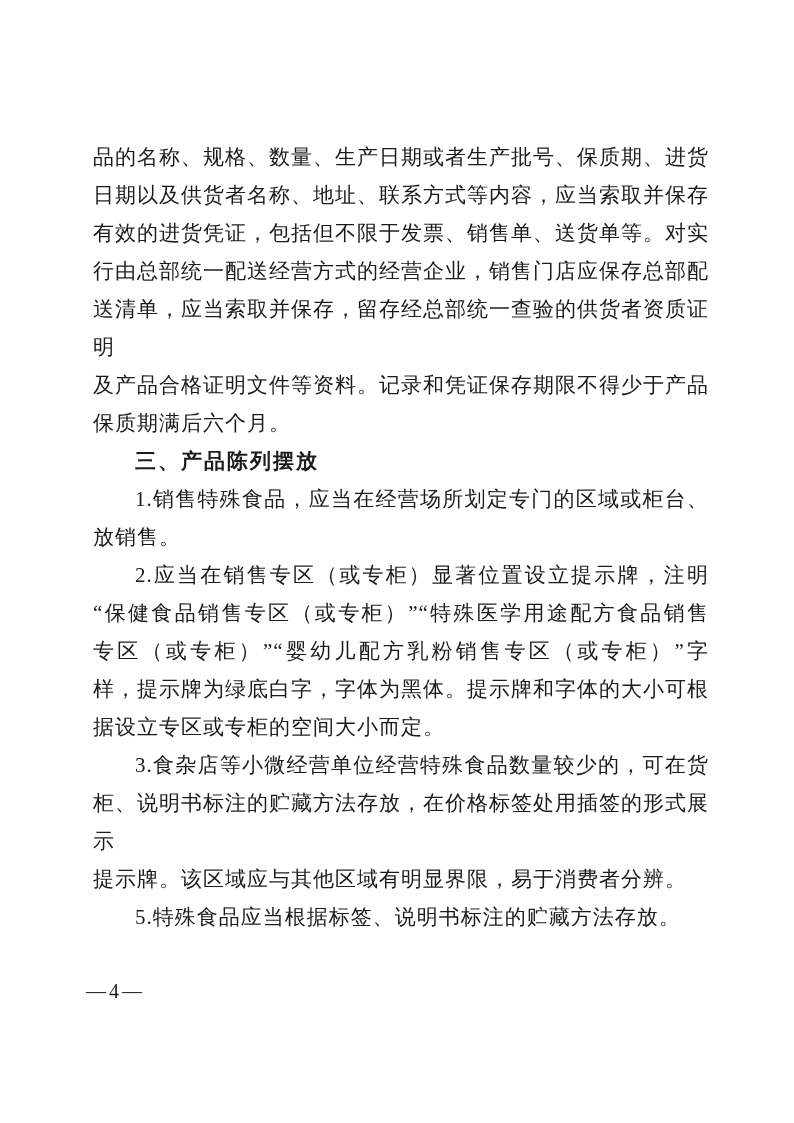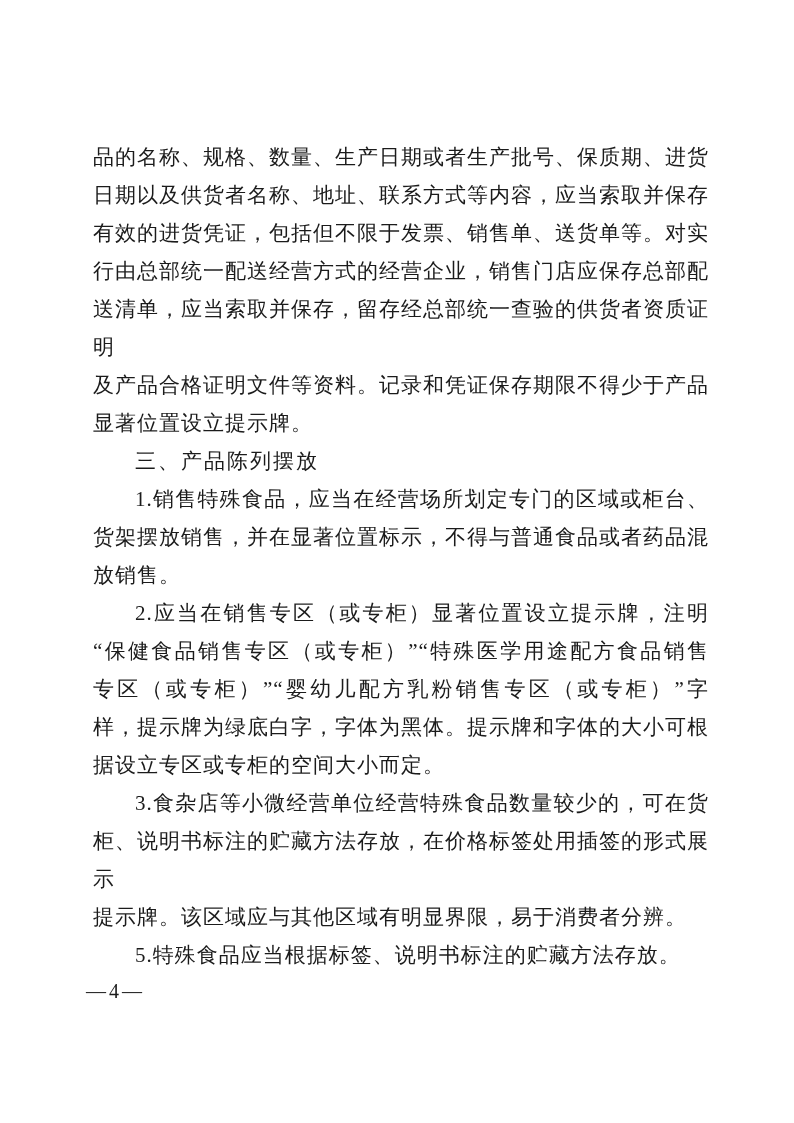--- a/index.html
+++ b/index.html
@@ -39,21 +39,21 @@
   .line.justified {
     text-align: justify;
     text-align-last: justify;
     text-justify: inter-character;
   }
   .line.indent {
     text-indent: 2em;
   }
   .block.heading .line {
     font-family: "Liberation Sans", "DejaVu Sans", sans-serif;
-    font-weight: 400;
+    font-weight: 700;
     letter-spacing: 2px;
   }
   .page-number {
     position: absolute;
     left: 86px;
     top: 974px;
     font-size: 20px;
     line-height: 34px;
     letter-spacing: 3px;
     color: #1b1b1b;
@@ -64,28 +64,27 @@
 
 <div class="sheet">
   <div class="content" id="doc-content">
       <div class="block paragraph">
         <div class="line justified">品的名称、规格、数量、生产日期或者生产批号、保质期、进货</div>
         <div class="line justified">日期以及供货者名称、地址、联系方式等内容，应当索取并保存</div>
         <div class="line justified">有效的进货凭证，包括但不限于发票、销售单、送货单等。对实</div>
         <div class="line justified">行由总部统一配送经营方式的经营企业，销售门店应保存总部配</div>
         <div class="line justified">送清单，应当索取并保存，留存经总部统一查验的供货者资质证明</div>
         <div class="line justified">及产品合格证明文件等资料。记录和凭证保存期限不得少于产品</div>
-        <div class="line">显著位置设立提示牌。</div>
+        <div class="line">保质期满后六个月。</div>
       </div>
       <div class="block heading">
         <div class="line indent">三、产品陈列摆放</div>
       </div>
       <div class="block paragraph">
         <div class="line indent justified">1.销售特殊食品，应当在经营场所划定专门的区域或柜台、</div>
-        <div class="line justified">货架摆放销售，并在显著位置标示，不得与普通食品或者药品混</div>
         <div class="line">放销售。</div>
       </div>
       <div class="block paragraph">
         <div class="line indent justified">2.应当在销售专区（或专柜）显著位置设立提示牌，注明</div>
         <div class="line justified">“保健食品销售专区（或专柜）”“特殊医学用途配方食品销售</div>
         <div class="line justified">专区（或专柜）”“婴幼儿配方乳粉销售专区（或专柜）”字</div>
         <div class="line justified">样，提示牌为绿底白字，字体为黑体。提示牌和字体的大小可根</div>
         <div class="line">据设立专区或专柜的空间大小而定。</div>
       </div>
       <div class="block paragraph">

